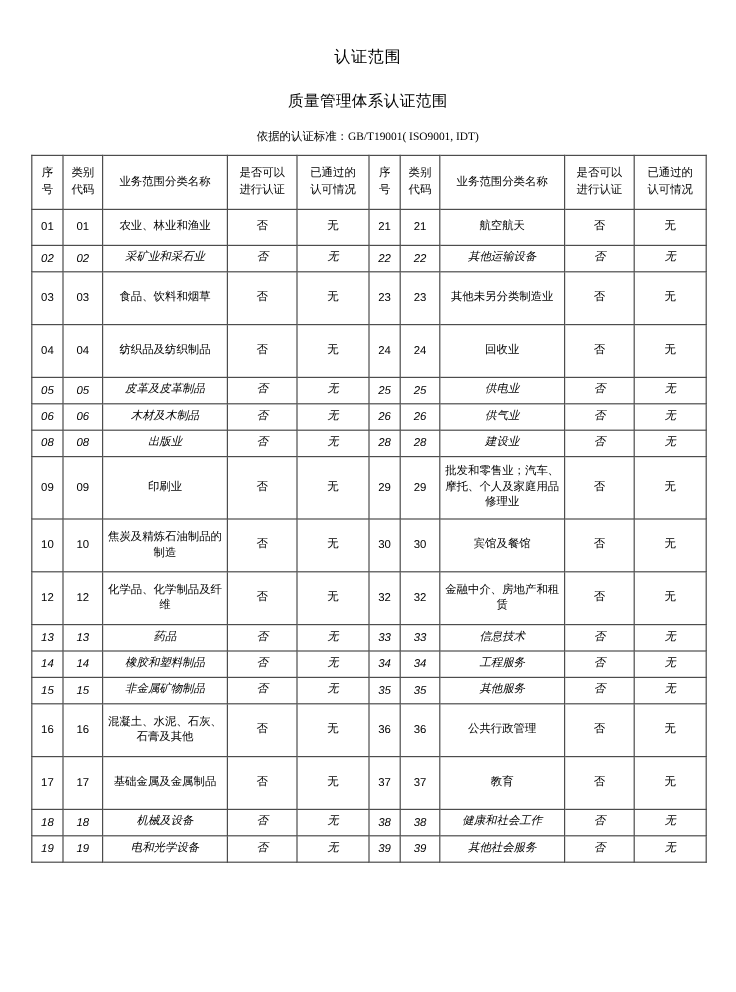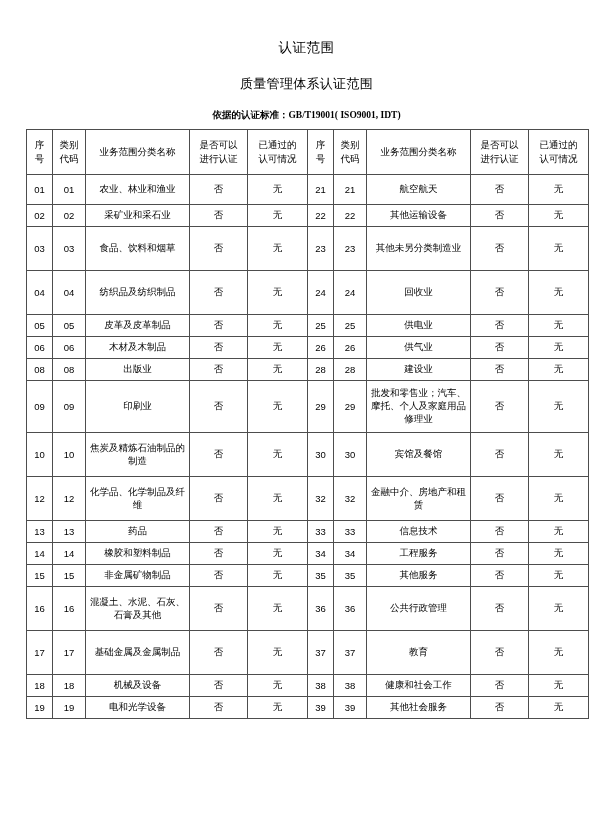--- a/index.html
+++ b/index.html
@@ -35,21 +35,21 @@
     font-size: 13px;
     font-weight: normal;
     letter-spacing: 0.3px;
     margin: 0;
     padding-top: 20px;
     line-height: 16px;
   }
   .doc-standard {
     text-align: center;
     font-size: 9.5px;
-    font-weight: bold;
+    font-weight: normal;
     margin: 0;
     padding-top: 17px;
     padding-bottom: 8px;
     line-height: 12px;
   }
   table.scope-table {
     border-collapse: collapse;
     width: 562px;
     table-layout: fixed;
     margin: 0;
@@ -71,21 +71,21 @@
     height: 40px;
     padding: 2px 2px;
   }
   .c-seq   { width: 26px; }
   .c-code  { width: 33px; }
   .c-name  { width: 104px; }
   .c-cert  { width: 58px; }
   .c-accr  { width: 60px; }
 
   td.num { font-family: "Liberation Sans", "DejaVu Sans", sans-serif; font-size: 8.5px; font-weight: bold; }
-  .r-h1 { height: 22px; }
+  .r-h1 { height: 22px; font-style: italic; }
   .r-h2 { height: 30px; }
   .r-h3 { height: 44px; padding-left: 16px; }
   .r-h4 { height: 52px; }
   .hdr-stack { display: block; }
 </style>
 </head>
 <body>
 
 <div class="page">
 

